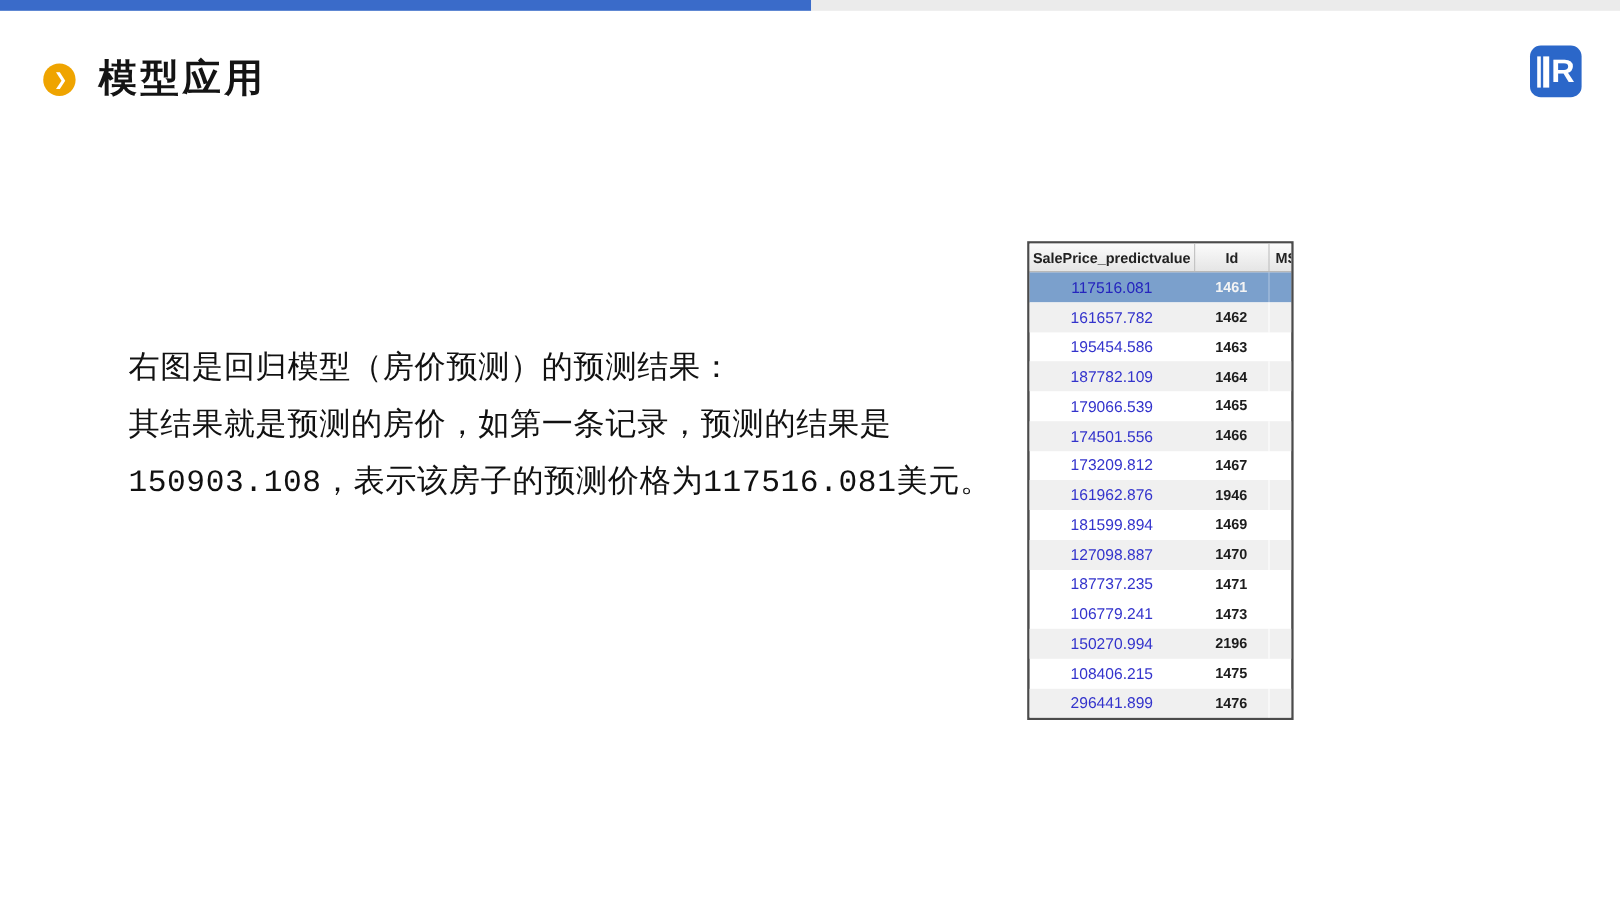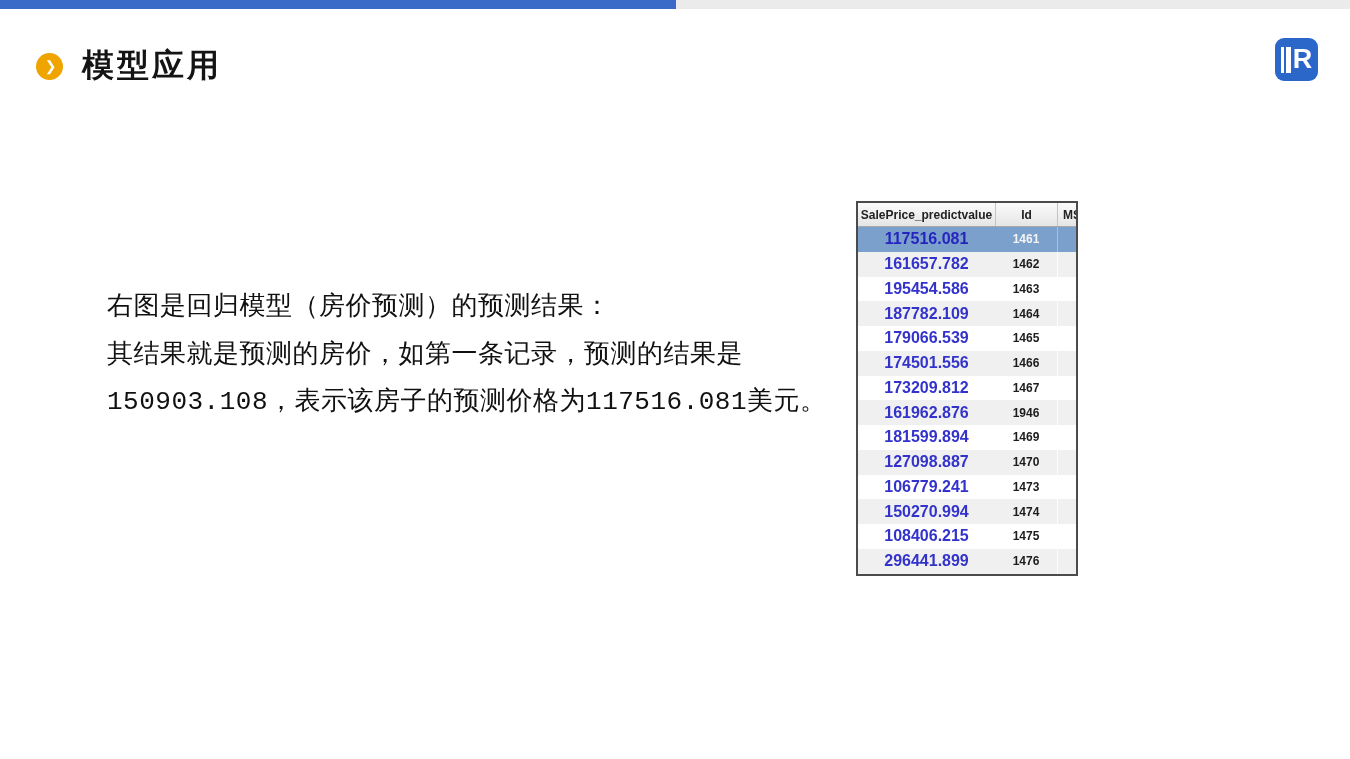--- a/index.html
+++ b/index.html
@@ -93,21 +93,21 @@
   .th {
     font-size: 12px; font-weight: bold; color: #222222;
   }
   .th.c-id, .th.c-ms { border-left: 1px solid #c4c4c4; }
   .th.c-ms { justify-content: flex-start; padding-left: 5px; }
 
   .t-row { display: flex; height: 24.75px; }
   .t-row.stripe { background: #f0f0f0; }
   .t-row.selected { background: var(--selected-row, #7ba0cc); }
   .t-row .c-value {
-    font-size: 16px; font-weight: bold;
+    font-size: 13px; font-weight: normal;
     color: var(--value-blue, #3333cc);
   }
   .t-row .c-id {
     font-size: 12px; font-weight: bold; color: #1c1c1c;
   }
   .t-row .c-ms { border-left: 1px solid rgba(255,255,255,0.85); }
   .t-row.selected .c-value { color: #2525be; }
   .t-row.selected .c-id { color: #f4f4f4; }
   .t-row.selected .c-ms { border-left-color: rgba(255,255,255,0.35); }
 </style>
@@ -187,27 +187,32 @@
         <div class="cell c-value">181599.894</div>
         <div class="cell c-id">1469</div>
         <div class="cell c-ms"></div>
       </div>
       <div class="t-row stripe">
         <div class="cell c-value">127098.887</div>
         <div class="cell c-id">1470</div>
         <div class="cell c-ms"></div>
       </div>
       <div class="t-row">
+        <div class="cell c-value">187737.235</div>
+        <div class="cell c-id">1471</div>
+        <div class="cell c-ms"></div>
+      </div>
+      <div class="t-row">
         <div class="cell c-value">106779.241</div>
         <div class="cell c-id">1473</div>
         <div class="cell c-ms"></div>
       </div>
       <div class="t-row stripe">
         <div class="cell c-value">150270.994</div>
-        <div class="cell c-id">1474</div>
+        <div class="cell c-id">2196</div>
         <div class="cell c-ms"></div>
       </div>
       <div class="t-row">
         <div class="cell c-value">108406.215</div>
         <div class="cell c-id">1475</div>
         <div class="cell c-ms"></div>
       </div>
       <div class="t-row stripe">
         <div class="cell c-value">296441.899</div>
         <div class="cell c-id">1476</div>

